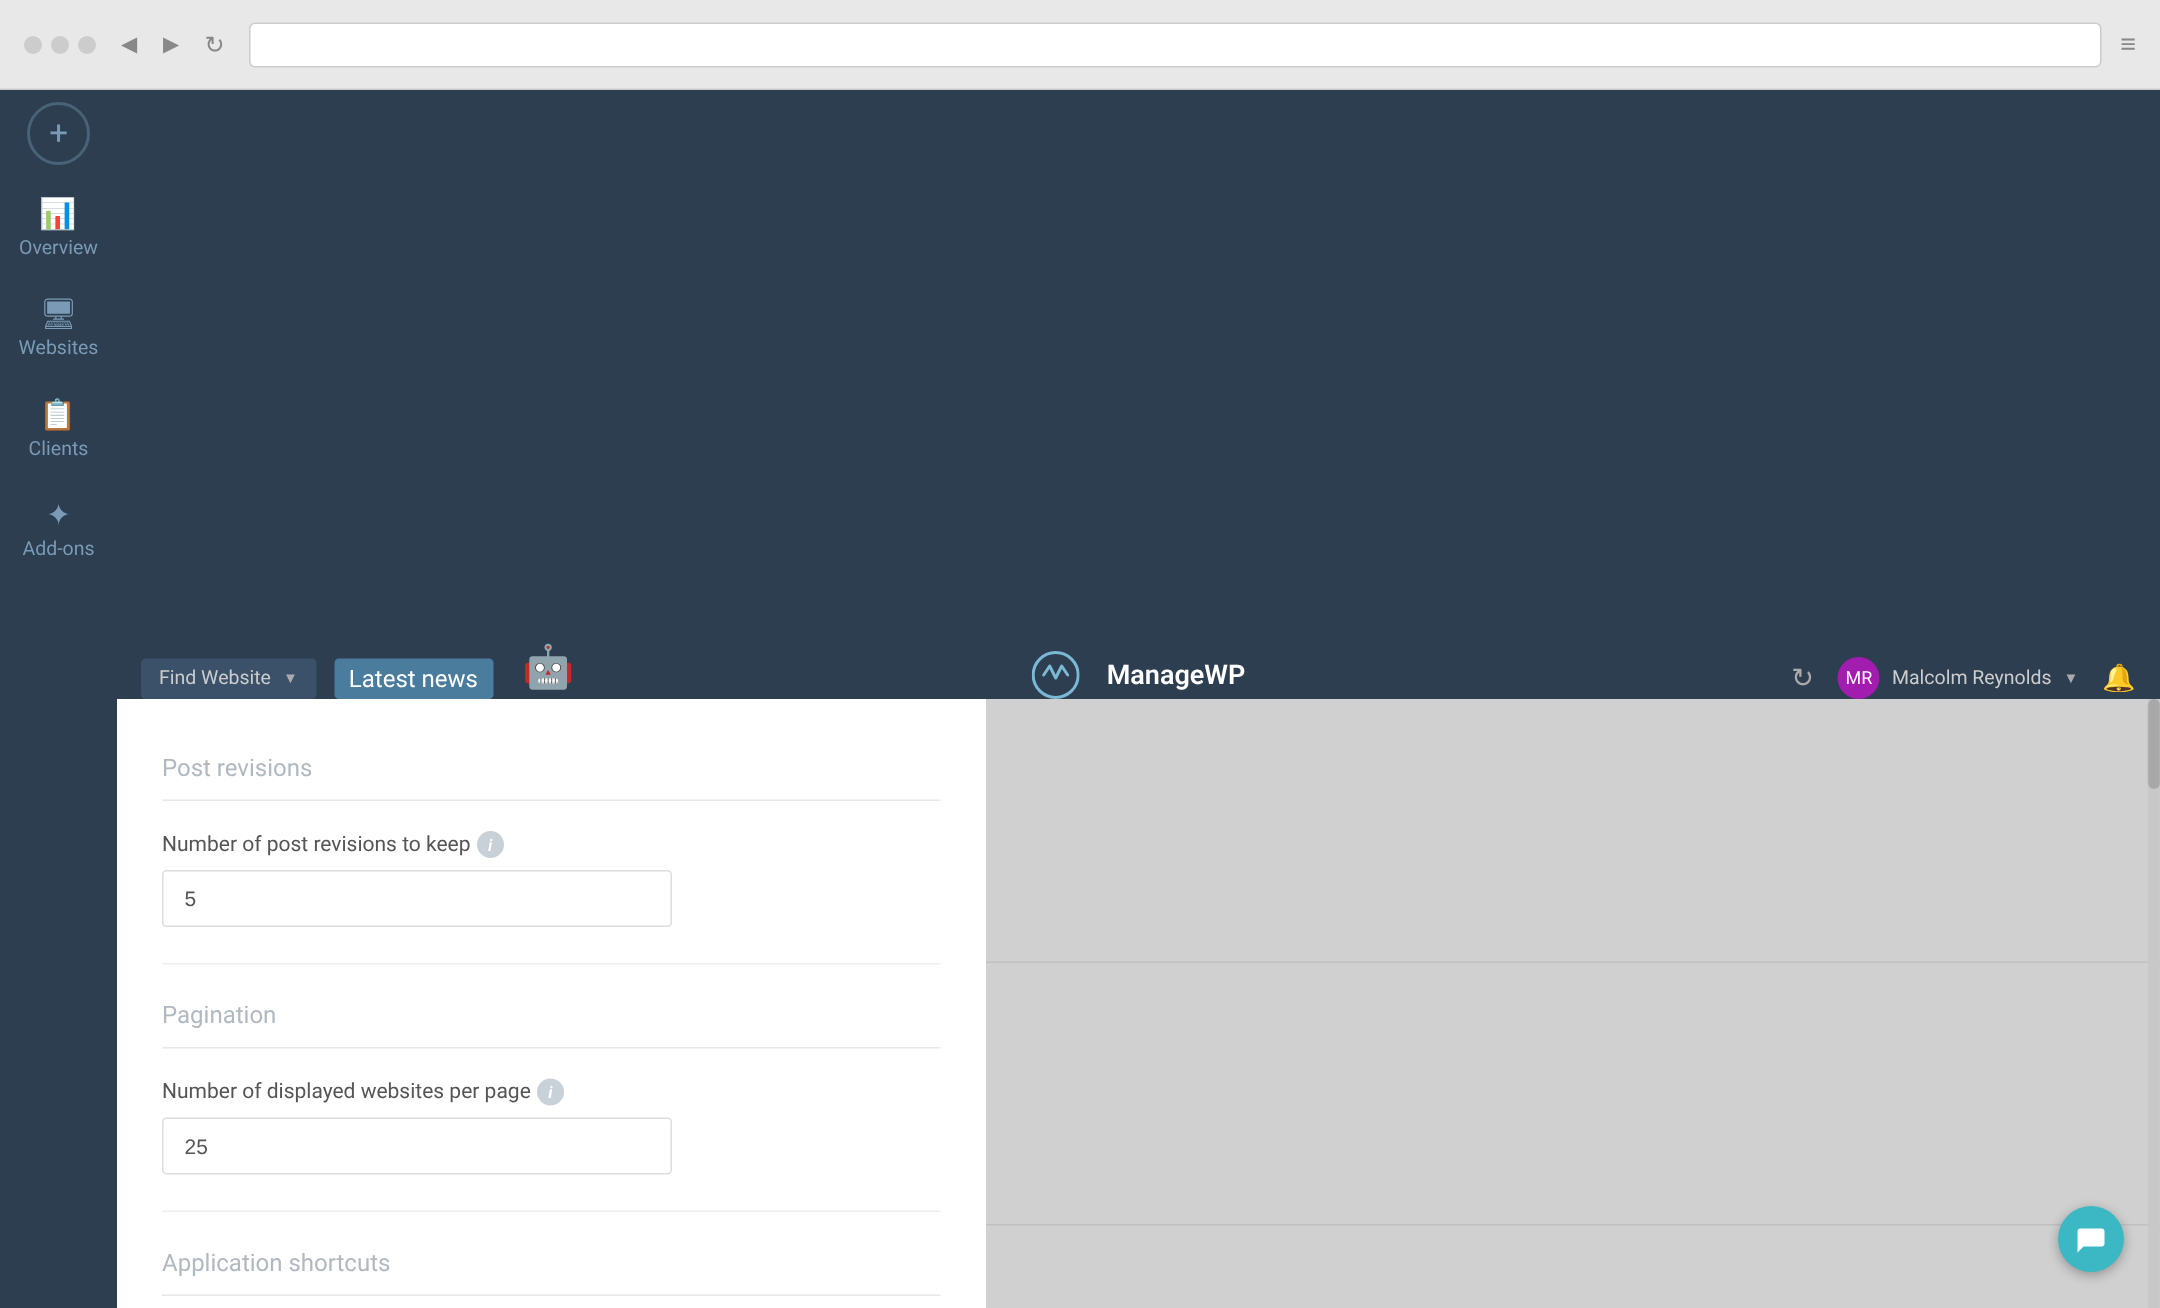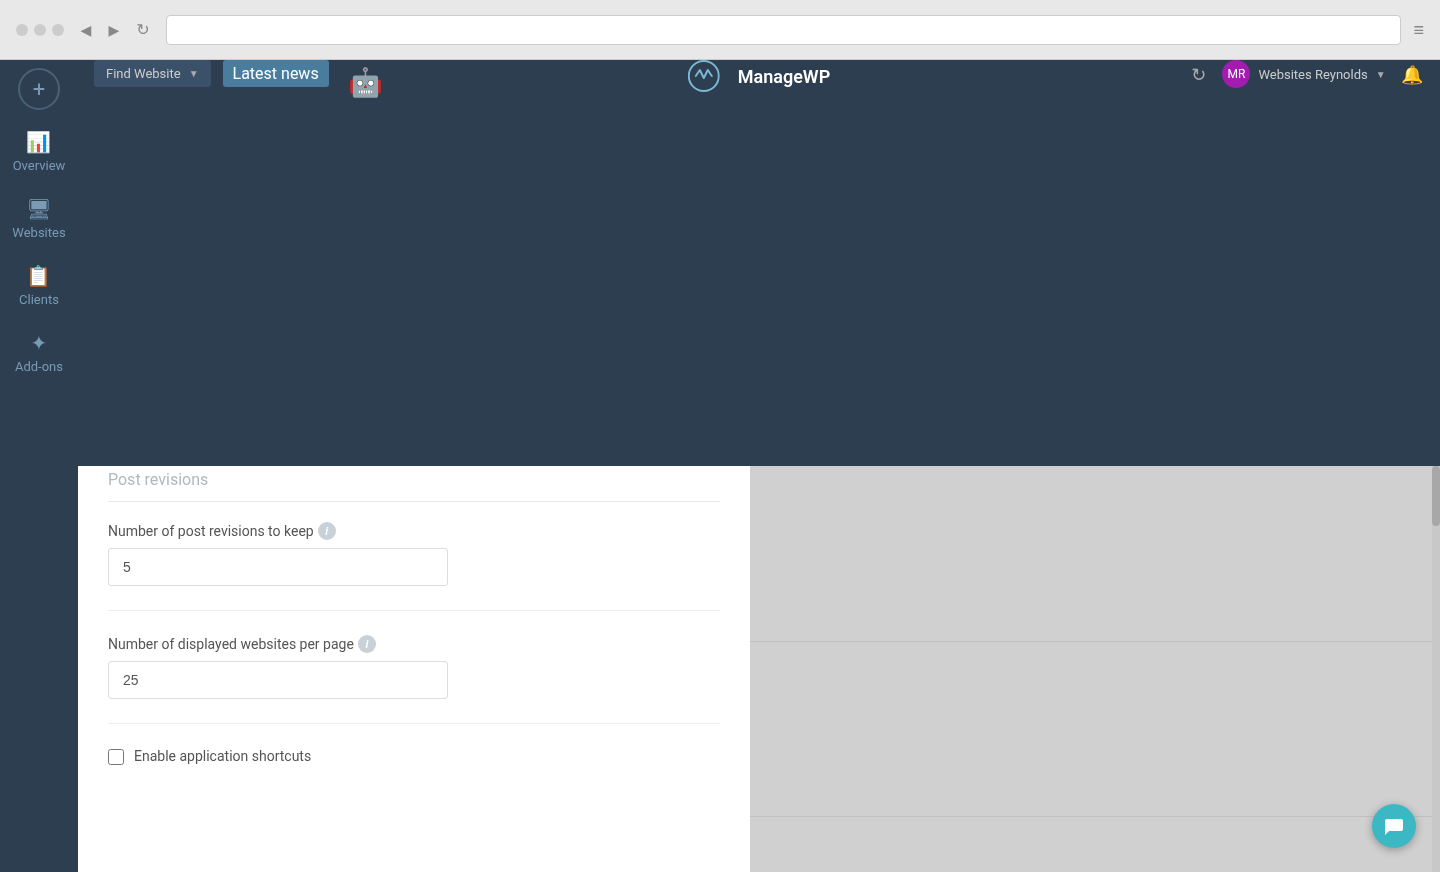--- a/index.html
+++ b/index.html
@@ -119,21 +119,21 @@
     .sidebar-item-label {
       font-size: 13px;
       text-align: center;
     }
 
     
     .topbar {
       background: #2c3e50;
       height: 52px;
       display: flex;
-      align-items: flex-start;
+      align-items: flex-end;
       padding: 0 16px;
       gap: 12px;
       flex: 1;
       position: relative;
     }
     .find-website-dropdown {
       display: flex;
       align-items: center;
       background: #3a5169;
       border-radius: 3px;
@@ -215,24 +215,24 @@
       overflow: hidden;
     }
     .content-area {
       display: flex;
       flex: 1;
       overflow: hidden;
     }
 
     
     .settings-panel {
-      width: 672px;
+      width: 579px;
       background: white;
       overflow-y: auto;
-      padding: 4px 30px 40px;
+      padding: 36px 30px 40px;
       box-shadow: 2px 0 8px rgba(0,0,0,0.1);
     }
 
     
     .gray-area {
       flex: 1;
       background: #d0d0d0;
       position: relative;
     }
     .gray-dividers {
@@ -415,21 +415,21 @@
           <circle cx="16" cy="16" r="15" stroke="#7ab8d4" stroke-width="2"></circle>
           <path d="M8 16 L12 10 L16 18 L20 10 L24 16" stroke="#7ab8d4" stroke-width="2" fill="none" stroke-linecap="round" stroke-linejoin="round"></path>
         </svg>
         <span style="color:white;font-size:18px;font-weight:600;">ManageWP</span>
       </div>
 
       <div class="topbar-right">
         <div class="topbar-refresh">↻</div>
         <div class="topbar-user">
           <div class="topbar-avatar">MR</div>
-          <span>Websites Reynolds</span>
+          <span>Malcolm Reynolds</span>
           <span style="font-size:10px;color:#aaa;">▼</span>
         </div>
         <div class="topbar-bell">🔔</div>
       </div>
     </div>
 
     <div class="content-area">
 
       <div class="settings-panel">
 
@@ -438,30 +438,32 @@
           <div class="field-label">
             <span>Number of post revisions to keep</span>
             <div class="info-icon">i</div>
           </div>
           <input class="field-input" type="text" value="5" style="">
         </div>
 
         <div style="height:1px;background:#eee;margin: 16px 0 24px;"></div>
 
         <div class="section-block">
+          <div class="section-header">Pagination</div>
           <div class="field-label">
             <span>Number of displayed websites per page</span>
             <div class="info-icon">i</div>
           </div>
           <input class="field-input" type="text" value="25" style="">
         </div>
 
         <div style="height:1px;background:#eee;margin: 16px 0 24px;"></div>
 
         <div class="section-block">
+          <div class="section-header">Application shortcuts</div>
           <div class="checkbox-row">
             <input type="checkbox" class="checkbox-input" style="">
             <span class="checkbox-label">Enable application shortcuts</span>
           </div>
 
         </div>
 
       </div>
 
       <div class="gray-area">

